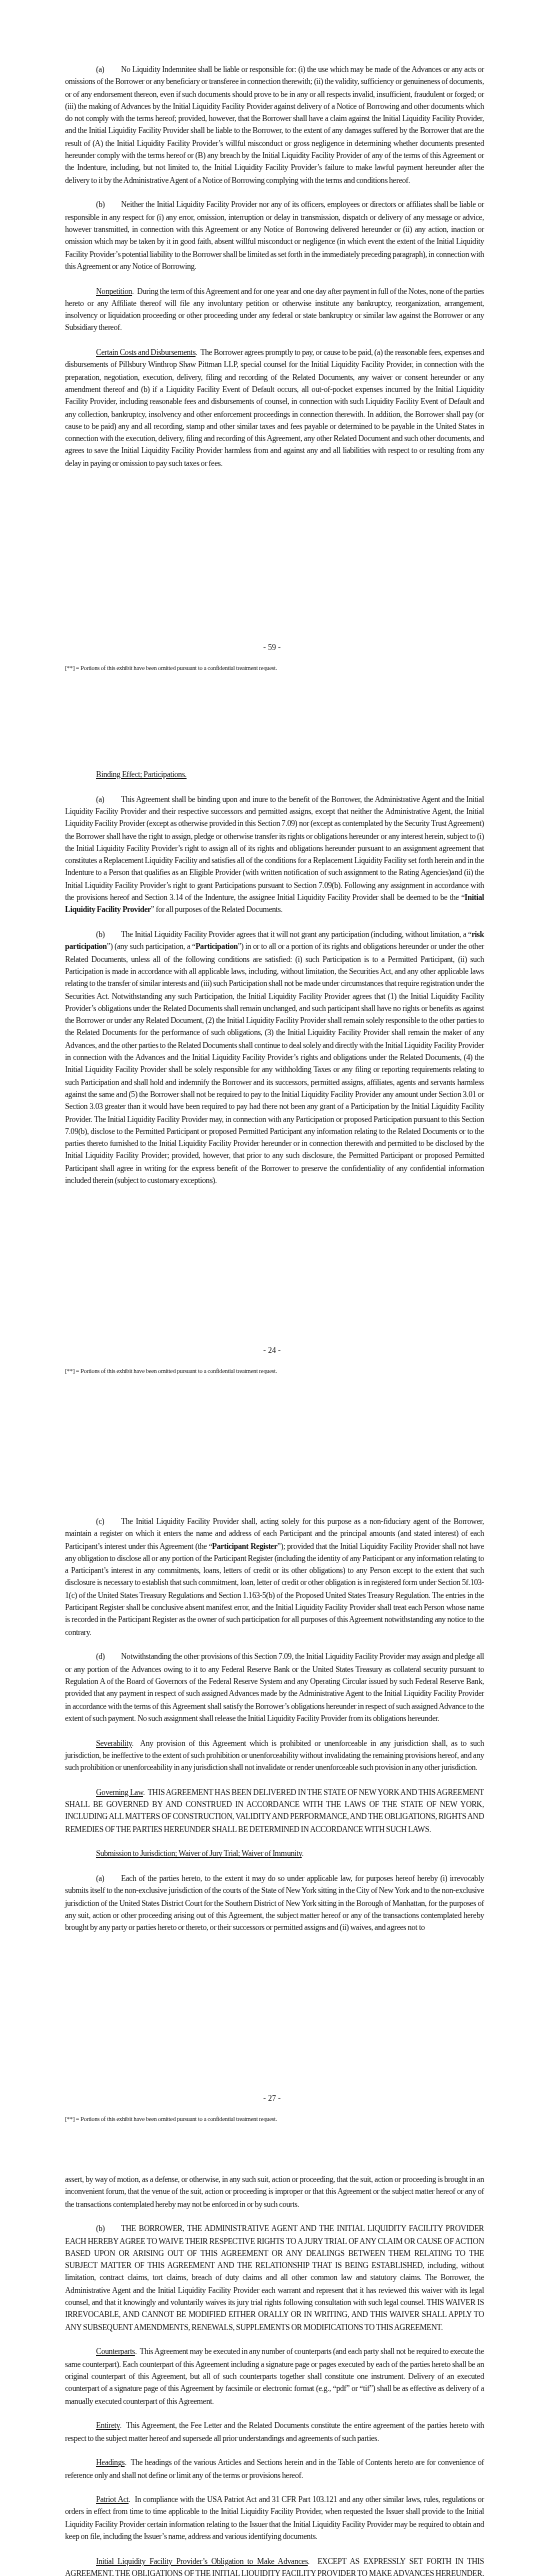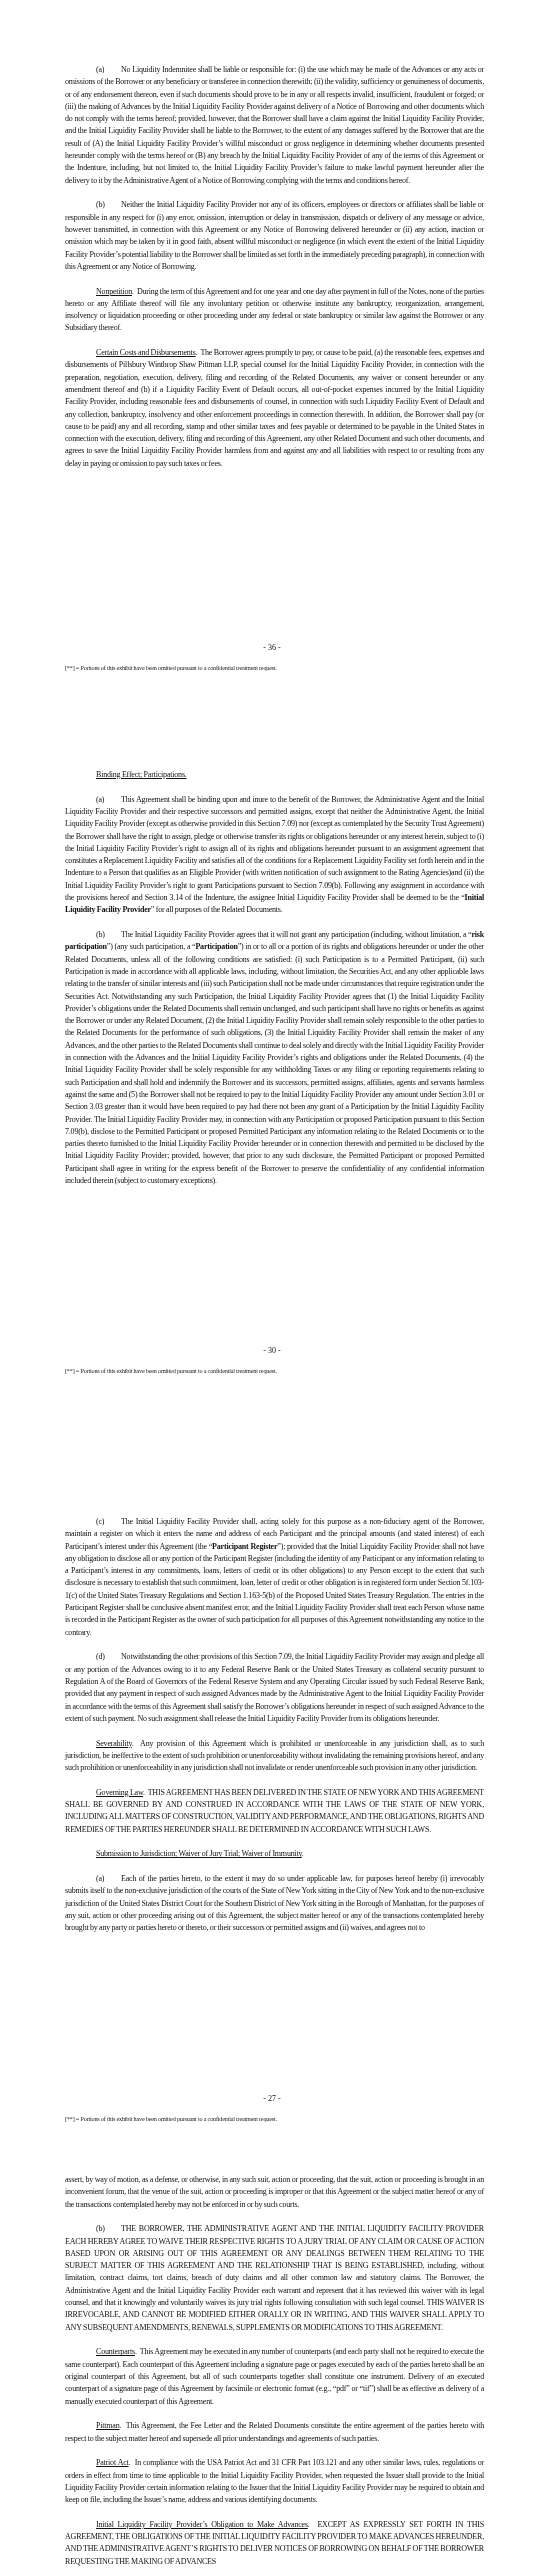--- a/index.html
+++ b/index.html
@@ -19,31 +19,31 @@
 </head>
 <body>
 
 <div class="page" style="top:0px;padding-left:9px;">
   <div class="content" style="top:64px;">
     <p class="para indent"><span class="tab">(a)</span><span>No Liquidity Indemnitee shall be liable or responsible for:  (i) the use which may be made of the Advances or any acts or omissions of the Borrower or any beneficiary or transferee in connection therewith; (ii) the validity, sufficiency or genuineness of documents, or of any endorsement thereon, even if such documents should prove to be in any or all respects invalid, insufficient, fraudulent or forged; or (iii) the making of Advances by the Initial Liquidity Facility Provider against delivery of a Notice of Borrowing and other documents which do not comply with the terms hereof; provided, however, that the Borrower shall have a claim against the Initial Liquidity Facility Provider, and the Initial Liquidity Facility Provider shall be liable to the Borrower, to the extent of any damages suffered by the Borrower that are the result of (A) the Initial Liquidity Facility Provider’s willful misconduct or gross negligence in determining whether documents presented hereunder comply with the terms hereof or (B) any breach by the Initial Liquidity Facility Provider of any of the terms of this Agreement or the Indenture, including, but not limited to, the Initial Liquidity Facility Provider’s failure to make lawful payment hereunder after the delivery to it by the Administrative Agent of a Notice of Borrowing complying with the terms and conditions hereof.</span></p>
     <p class="para indent"><span class="tab">(b)</span><span>Neither the Initial Liquidity Facility Provider nor any of its officers, employees or directors or affiliates shall be liable or responsible in any respect for (i) any error, omission, interruption or delay in transmission, dispatch or delivery of any message or advice, however transmitted, in connection with this Agreement or any Notice of Borrowing delivered hereunder or (ii) any action, inaction or omission which may be taken by it in good faith, absent willful misconduct or negligence (in which event the extent of the Initial Liquidity Facility Provider’s potential liability to the Borrower shall be limited as set forth in the immediately preceding paragraph), in connection with this Agreement or any Notice of Borrowing.</span></p>
     <p class="para indent"><span class="heading">Nonpetition</span>.&nbsp; <span>During the term of this Agreement and for one year and one day after payment in full of the Notes, none of the parties hereto or any Affiliate thereof will file any involuntary petition or otherwise institute any bankruptcy, reorganization, arrangement, insolvency or liquidation proceeding or other proceeding under any federal or state bankruptcy or similar law against the Borrower or any Subsidiary thereof.</span></p>
     <p class="para indent"><span class="heading">Certain Costs and Disbursements</span>.&nbsp; <span>The Borrower agrees promptly to pay, or cause to be paid, (a) the reasonable fees, expenses and disbursements of Pillsbury Winthrop Shaw Pittman LLP, special counsel for the Initial Liquidity Facility Provider, in connection with the preparation, negotiation, execution, delivery, filing and recording of the Related Documents, any waiver or consent hereunder or any amendment thereof and (b) if a Liquidity Facility Event of Default occurs, all out-of-pocket expenses incurred by the Initial Liquidity Facility Provider, including reasonable fees and disbursements of counsel, in connection with such Liquidity Facility Event of Default and any collection, bankruptcy, insolvency and other enforcement proceedings in connection therewith.  In addition, the Borrower shall pay (or cause to be paid) any and all recording, stamp and other similar taxes and fees payable or determined to be payable in the United States in connection with the execution, delivery, filing and recording of this Agreement, any other Related Document and such other documents, and agrees to save the Initial Liquidity Facility Provider harmless from and against any and all liabilities with respect to or resulting from any delay in paying or omission to pay such taxes or fees.</span></p>
   </div>
-  <div class="pgnum" style="top:643px;">- 36 -</div>
+  <div class="pgnum" style="top:643px;">- 59 -</div>
   <div class="foot" style="top:664px;">[**] = Portions of this exhibit have been omitted pursuant to a confidential treatment request.</div>
 </div>
 
 <div class="page" style="top:704px;">
   <div class="content" style="top:65px;">
     <p class="para indent"><span class="heading">Binding Effect; Participations.</span></p>
     <p class="para indent"><span class="tab">(a)</span><span>This Agreement shall be binding upon and inure to the benefit of the Borrower, the Administrative Agent and the Initial Liquidity Facility Provider and their respective successors and permitted assigns, except that neither the Administrative Agent, the Initial Liquidity Facility Provider (except as otherwise provided in this Section 7.09) nor (except as contemplated by the Security Trust Agreement) the Borrower shall have the right to assign, pledge or otherwise transfer its rights or obligations hereunder or any interest herein, subject to (i) the Initial Liquidity Facility Provider’s right to assign all of its rights and obligations hereunder pursuant to an assignment agreement that constitutes a Replacement Liquidity Facility and satisfies all of the conditions for a Replacement Liquidity Facility set forth herein and in the Indenture to a Person that qualifies as an Eligible Provider (with written notification of such assignment to the Rating Agencies)and (ii) the Initial Liquidity Facility Provider’s right to grant Participations pursuant to Section 7.09(b). Following any assignment in accordance with the provisions hereof and Section 3.14 of the Indenture, the assignee Initial Liquidity Facility Provider shall be deemed to be the “</span><span class="b">Initial Liquidity Facility Provider</span><span>” for all purposes of the Related Documents.</span></p>
     <p class="para indent"><span class="tab">(b)</span><span>The Initial Liquidity Facility Provider agrees that it will not grant any participation (including, without limitation, a “</span><span class="b">risk participation</span><span>”) (any such participation, a “</span><span class="b">Participation</span><span>”) in or to all or a portion of its rights and obligations hereunder or under the other Related Documents, unless all of the following conditions are satisfied:  (i) such Participation is to a Permitted Participant, (ii) such Participation is made in accordance with all applicable laws, including, without limitation, the Securities Act, and any other applicable laws relating to the transfer of similar interests and (iii) such Participation shall not be made under circumstances that require registration under the Securities Act.  Notwithstanding any such Participation, the Initial Liquidity Facility Provider agrees that (1) the Initial Liquidity Facility Provider’s obligations under the Related Documents shall remain unchanged, and such participant shall have no rights or benefits as against the Borrower or under any Related Document, (2) the Initial Liquidity Facility Provider shall remain solely responsible to the other parties to the Related Documents for the performance of such obligations, (3) the Initial Liquidity Facility Provider shall remain the maker of any Advances, and the other parties to the Related Documents shall continue to deal solely and directly with the Initial Liquidity Facility Provider in connection with the Advances and the Initial Liquidity Facility Provider’s rights and obligations under the Related Documents, (4) the Initial Liquidity Facility Provider shall be solely responsible for any withholding Taxes or any filing or reporting requirements relating to such Participation and shall hold and indemnify the Borrower and its successors, permitted assigns, affiliates, agents and servants harmless against the same and (5) the Borrower shall not be required to pay to the Initial Liquidity Facility Provider any amount under Section 3.01 or Section 3.03 greater than it would have been required to pay had there not been any grant of a Participation by the Initial Liquidity Facility Provider.  The Initial Liquidity Facility Provider may, in connection with any Participation or proposed Participation pursuant to this Section 7.09(b), disclose to the Permitted Participant or proposed Permitted Participant any information relating to the Related Documents or to the parties thereto furnished to the Initial Liquidity Facility Provider hereunder or in connection therewith and permitted to be disclosed by the Initial Liquidity Facility Provider; provided, however, that prior to any such disclosure, the Permitted Participant or proposed Permitted Participant shall agree in writing for the express benefit of the Borrower to preserve the confidentiality of any confidential information included therein (subject to customary exceptions).</span></p>
   </div>
-  <div class="pgnum" style="top:642px;">- 30 -</div>
+  <div class="pgnum" style="top:642px;">- 24 -</div>
   <div class="foot" style="top:663px;">[**] = Portions of this exhibit have been omitted pursuant to a confidential treatment request.</div>
 </div>
 
 <div class="page" style="top:1452px;">
   <div class="content" style="top:64px;">
     <p class="para indent"><span class="tab">(c)</span><span>The Initial Liquidity Facility Provider shall, acting solely for this purpose as a non-fiduciary agent of the Borrower, maintain a register on which it enters the name and address of each Participant and the principal amounts (and stated interest) of each Participant’s interest under this Agreement (the “</span><span class="b">Participant Register</span><span>”); provided that the Initial Liquidity Facility Provider shall not have any obligation to disclose all or any portion of the Participant Register (including the identity of any Participant or any information relating to a Participant’s interest in any commitments, loans, letters of credit or its other obligations) to any Person except to the extent that such disclosure is necessary to establish that such commitment, loan, letter of credit or other obligation is in registered form under Section 5f.103-1(c) of the United States Treasury Regulations and Section 1.163-5(b) of the Proposed United States Treasury Regulation. The entries in the Participant Register shall be conclusive absent manifest error, and the Initial Liquidity Facility Provider shall treat each Person whose name is recorded in the Participant Register as the owner of such participation for all purposes of this Agreement notwithstanding any notice to the contrary.</span></p>
     <p class="para indent"><span class="tab">(d)</span><span>Notwithstanding the other provisions of this Section 7.09, the Initial Liquidity Facility Provider may assign and pledge all or any portion of the Advances owing to it to any Federal Reserve Bank or the United States Treasury as collateral security pursuant to Regulation A of the Board of Governors of the Federal Reserve System and any Operating Circular issued by such Federal Reserve Bank, provided that any payment in respect of such assigned Advances made by the Administrative Agent to the Initial Liquidity Facility Provider in accordance with the terms of this Agreement shall satisfy the Borrower’s obligations hereunder in respect of such assigned Advance to the extent of such payment.  No such assignment shall release the Initial Liquidity Facility Provider from its obligations hereunder.</span></p>
     <p class="para indent"><span class="heading">Severability</span>.&nbsp; <span>Any provision of this Agreement which is prohibited or unenforceable in any jurisdiction shall, as to such jurisdiction, be ineffective to the extent of such prohibition or unenforceability without invalidating the remaining provisions hereof, and any such prohibition or unenforceability in any jurisdiction shall not invalidate or render unenforceable such provision in any other jurisdiction.</span></p>
     <p class="para indent"><span class="heading">Governing Law</span>.&nbsp; <span>THIS AGREEMENT HAS BEEN DELIVERED IN THE STATE OF NEW YORK AND THIS AGREEMENT SHALL BE GOVERNED BY AND CONSTRUED IN ACCORDANCE WITH THE LAWS OF THE STATE OF NEW YORK, INCLUDING ALL MATTERS OF CONSTRUCTION, VALIDITY AND PERFORMANCE, AND THE OBLIGATIONS, RIGHTS AND REMEDIES OF THE PARTIES HEREUNDER SHALL BE DETERMINED IN ACCORDANCE WITH SUCH LAWS.</span></p>
     <p class="para indent"><span class="heading">Submission to Jurisdiction; Waiver of Jury Trial; Waiver of Immunity</span>.</p>
@@ -51,19 +51,20 @@
   </div>
   <div class="pgnum" style="top:642px;">- 27 -</div>
   <div class="foot" style="top:663px;">[**] = Portions of this exhibit have been omitted pursuant to a confidential treatment request.</div>
 </div>
 
 <div class="page" style="top:2110px;">
   <div class="content" style="top:64px;">
     <p class="para"><span>assert, by way of motion, as a defense, or otherwise, in any such suit, action or proceeding, that the suit, action or proceeding is brought in an inconvenient forum, that the venue of the suit, action or proceeding is improper or that this Agreement or the subject matter hereof or any of the transactions contemplated hereby may not be enforced in or by such courts.</span></p>
     <p class="para indent"><span class="tab">(b)</span><span>THE BORROWER, THE ADMINISTRATIVE AGENT AND THE INITIAL LIQUIDITY FACILITY PROVIDER EACH HEREBY AGREE TO WAIVE THEIR RESPECTIVE RIGHTS TO A JURY TRIAL OF ANY CLAIM OR CAUSE OF ACTION BASED UPON OR ARISING OUT OF THIS AGREEMENT OR ANY DEALINGS BETWEEN THEM RELATING TO THE SUBJECT MATTER OF THIS AGREEMENT AND THE RELATIONSHIP THAT IS BEING ESTABLISHED, including, without limitation, contract claims, tort claims, breach of duty claims and all other common law and statutory claims.  The Borrower, the Administrative Agent and the Initial Liquidity Facility Provider each warrant and represent that it has reviewed this waiver with its legal counsel, and that it knowingly and voluntarily waives its jury trial rights following consultation with such legal counsel.  THIS WAIVER IS IRREVOCABLE, AND CANNOT BE MODIFIED EITHER ORALLY OR IN WRITING, AND THIS WAIVER SHALL APPLY TO ANY SUBSEQUENT AMENDMENTS, RENEWALS, SUPPLEMENTS OR MODIFICATIONS TO THIS AGREEMENT.</span></p>
     <p class="para indent"><span class="heading">Counterparts</span>.&nbsp; <span>This Agreement may be executed in any number of counterparts (and each party shall not be required to execute the same counterpart).  Each counterpart of this Agreement including a signature page or pages executed by each of the parties hereto shall be an original counterpart of this Agreement, but all of such counterparts together shall constitute one instrument.  Delivery of an executed counterpart of a signature page of this Agreement by facsimile or electronic format (e.g., “pdf” or “tif”) shall be as effective as delivery of a manually executed counterpart of this Agreement.</span></p>
-    <p class="para indent"><span class="heading">Pittman</span>.&nbsp; <span>This Agreement, the Fee Letter and the Related Documents constitute the entire agreement of the parties hereto with respect to the subject matter hereof and supersede all prior understandings and agreements of such parties.</span></p>
+    <p class="para indent"><span class="heading">Entirety</span>.&nbsp; <span>This Agreement, the Fee Letter and the Related Documents constitute the entire agreement of the parties hereto with respect to the subject matter hereof and supersede all prior understandings and agreements of such parties.</span></p>
+    <p class="para indent"><span class="heading">Headings</span>.&nbsp; <span>The headings of the various Articles and Sections herein and in the Table of Contents hereto are for convenience of reference only and shall not define or limit any of the terms or provisions hereof.</span></p>
     <p class="para indent"><span class="heading">Patriot Act</span>.&nbsp; <span>In compliance with the USA Patriot Act and 31 CFR Part 103.121 and any other similar laws, rules, regulations or orders in effect from time to time applicable to the Initial Liquidity Facility Provider, when requested the Issuer shall provide to the Initial Liquidity Facility Provider certain information relating to the Issuer that the Initial Liquidity Facility Provider may be required to obtain and keep on file, including the Issuer’s name, address and various identifying documents.</span></p>
     <p class="para indent"><span class="heading">Initial Liquidity Facility Provider’s Obligation to Make Advances</span>.&nbsp; <span>EXCEPT AS EXPRESSLY SET FORTH IN THIS AGREEMENT, THE OBLIGATIONS OF THE INITIAL LIQUIDITY FACILITY PROVIDER TO MAKE ADVANCES HEREUNDER, AND THE ADMINISTRATIVE AGENT’S RIGHTS TO DELIVER NOTICES OF BORROWING ON BEHALF OF THE BORROWER REQUESTING THE MAKING OF ADVANCES</span></p>
   </div>
 
 </div>
 
 
 </body></html>

